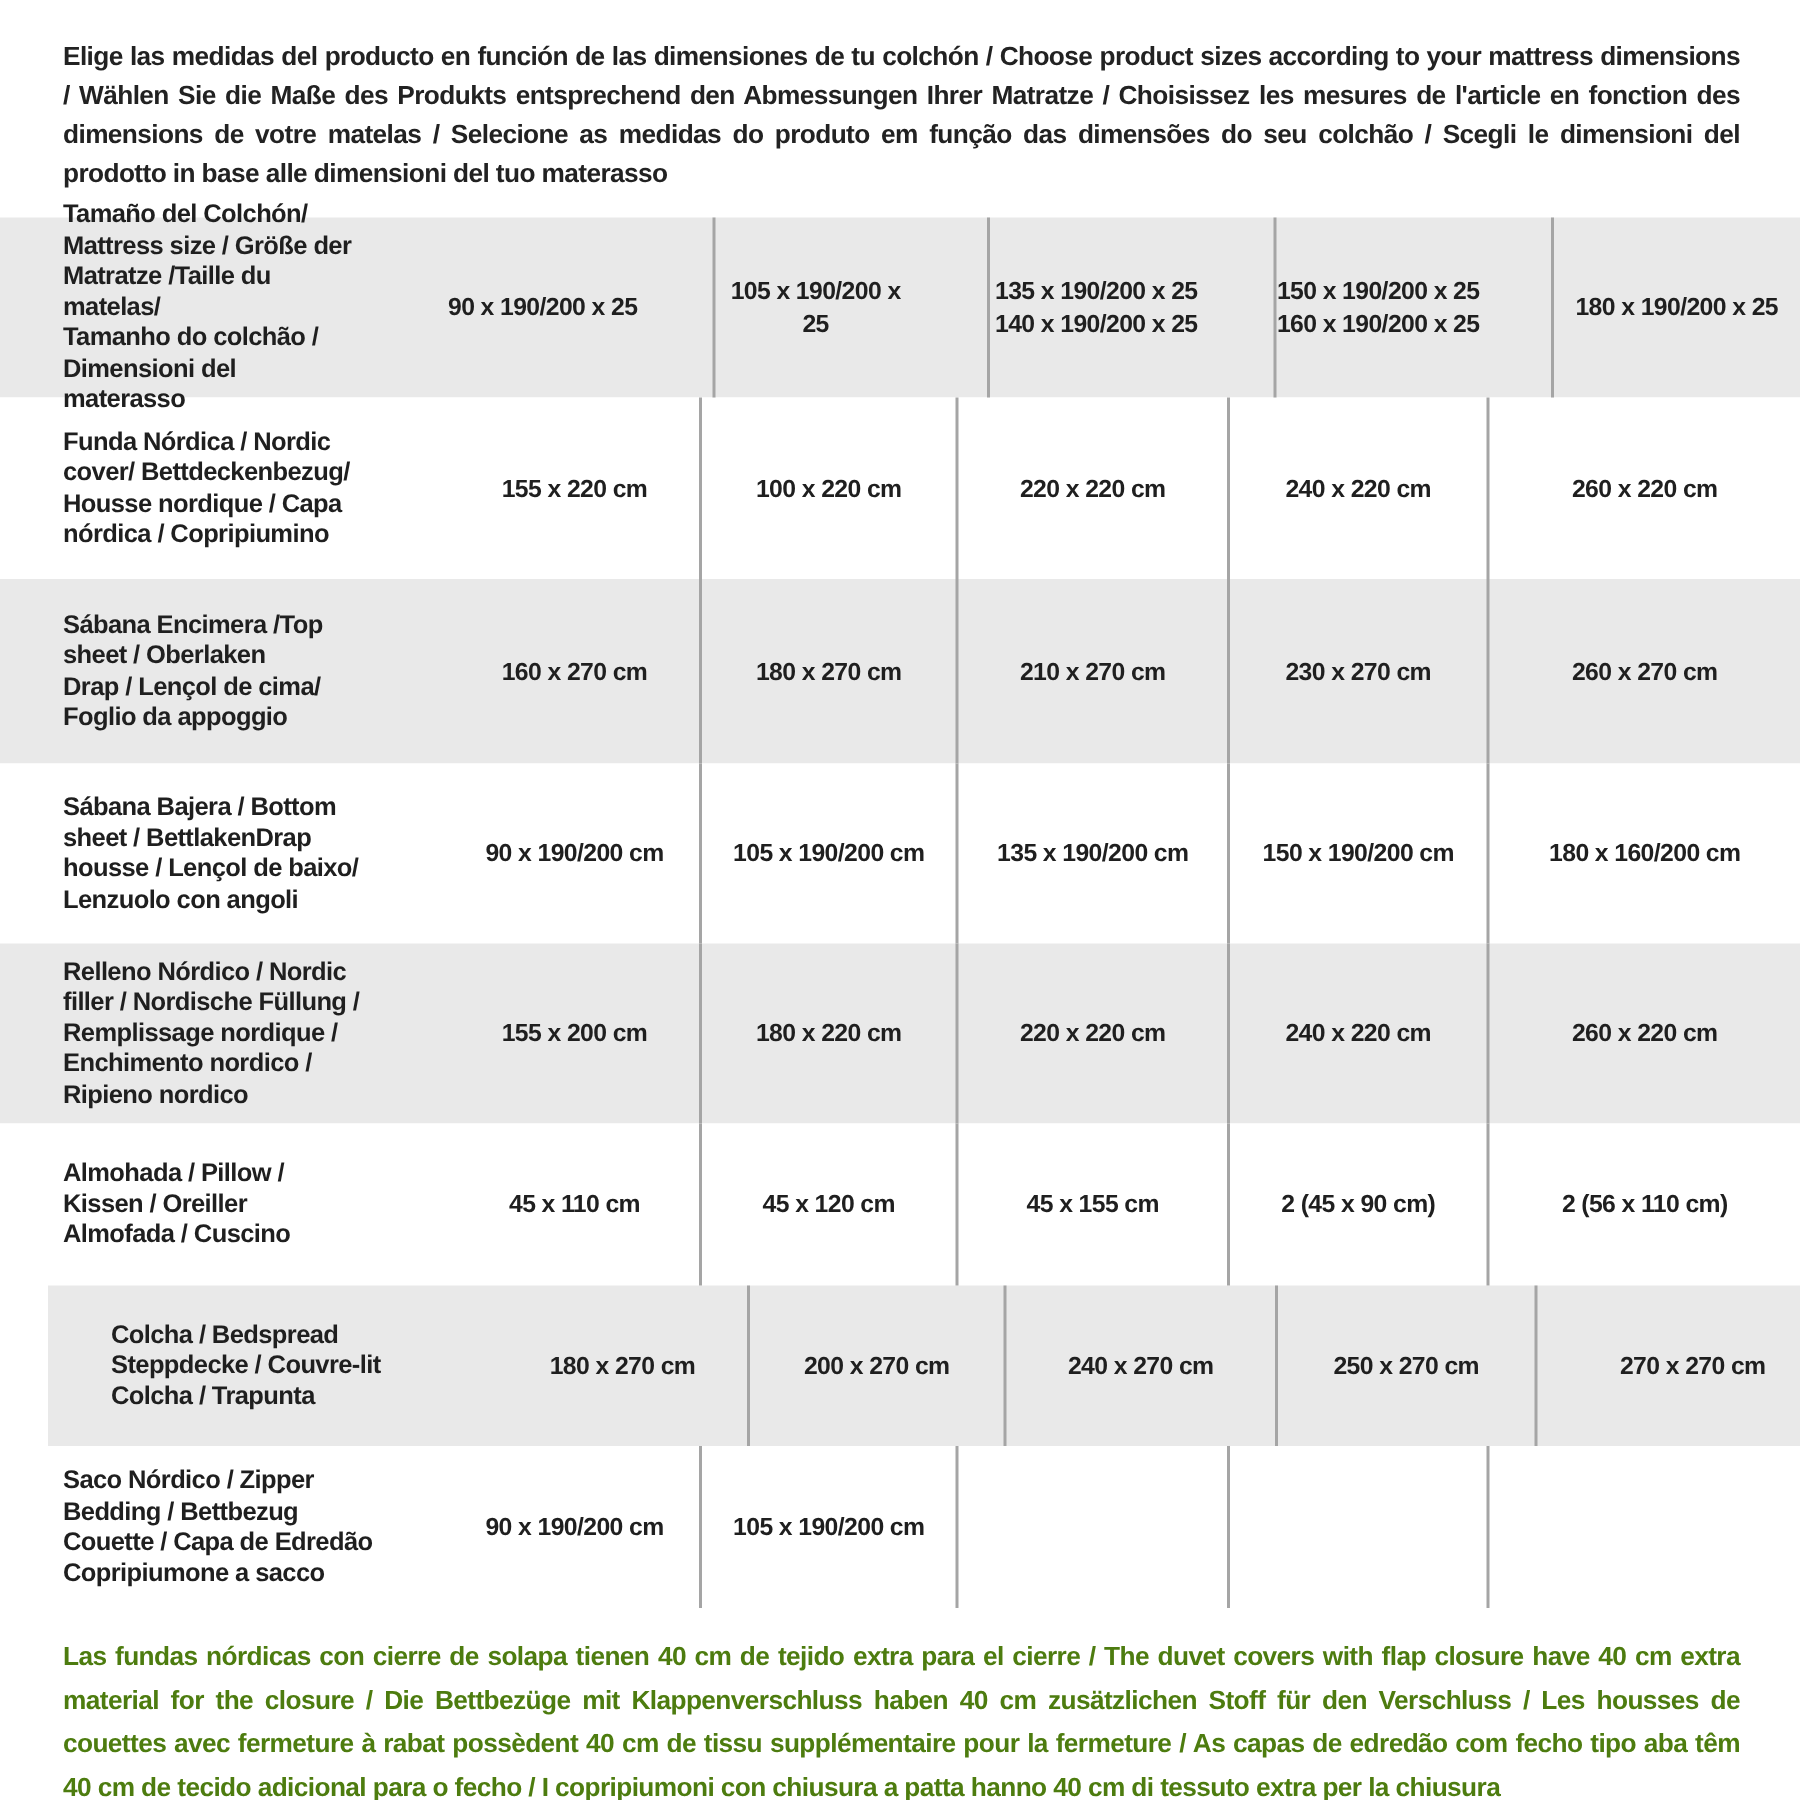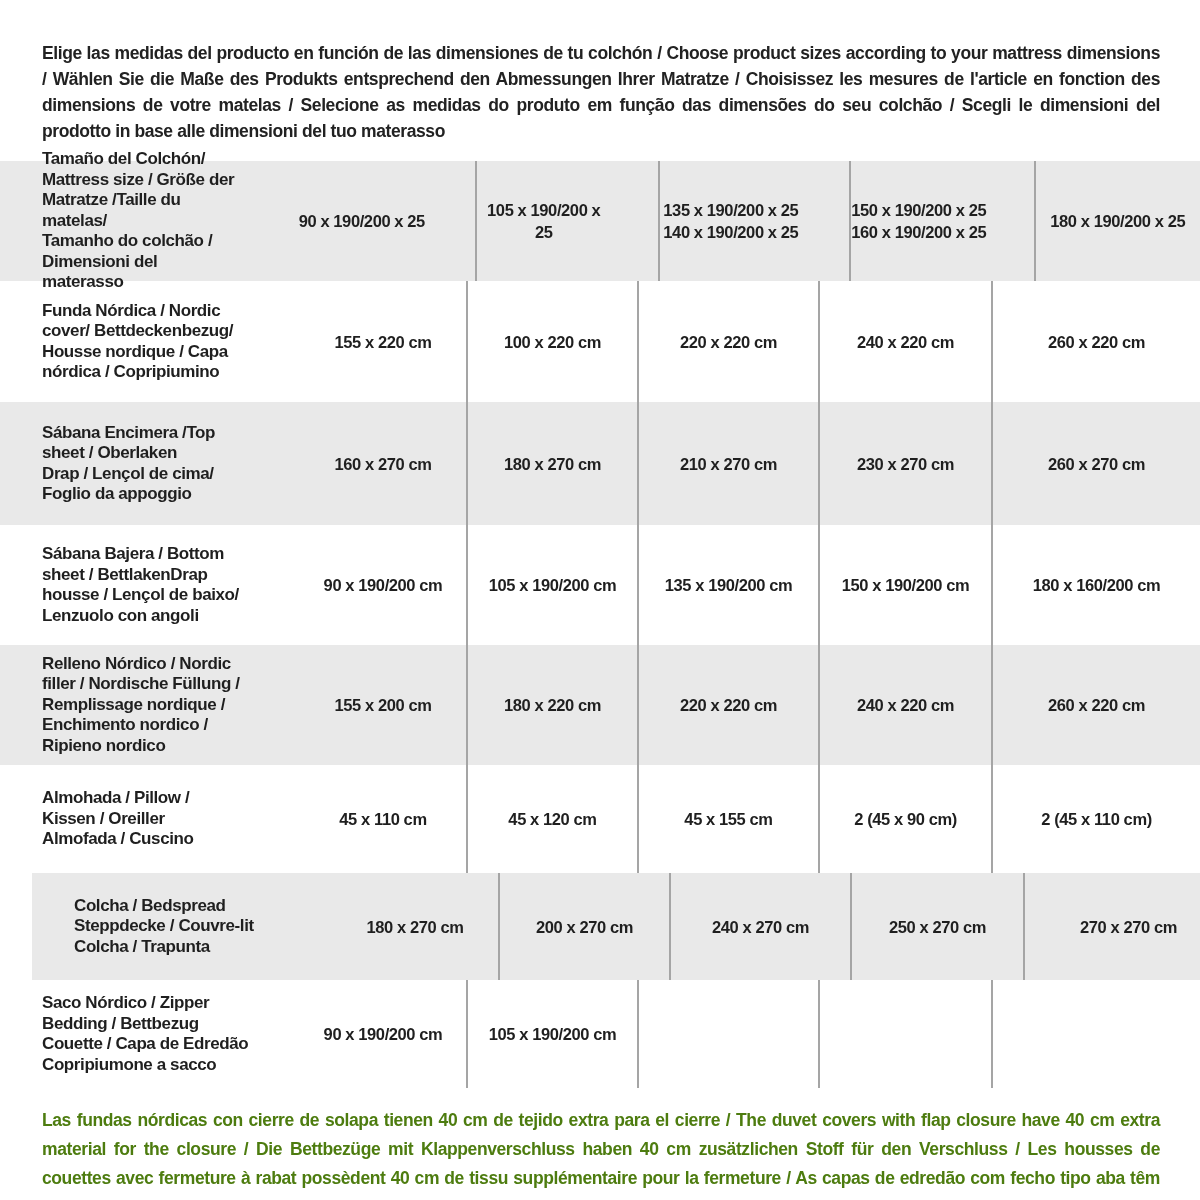--- a/index.html
+++ b/index.html
@@ -13,21 +13,21 @@
     color: #1f1f1f;
     -webkit-font-smoothing: antialiased;
   }
   .page {
     width: 1200px;
     height: 1200px;
     background: #ffffff;
     overflow: hidden;
   }
   .intro {
-    margin: 40px 40px 0 42px;
+    margin: 24px 40px 0 42px;
     font-size: 17.5px;
     font-weight: 700;
     line-height: 26px;
     letter-spacing: -0.4px;
     text-align: justify;
     color: #222222;
   }
   .size-table {
     margin-top: 17px;
     width: 1200px;
@@ -160,21 +160,21 @@
     </div>
 
     <div class="t-row white r-almohada">
       <div class="cell label c0">Almohada  / Pillow /
 Kissen / Oreiller
 Almofada / Cuscino</div>
       <div class="cell c1">45 x 110 cm</div>
       <div class="cell c2">45 x 120 cm</div>
       <div class="cell c3">45 x 155 cm</div>
       <div class="cell c4">2 (45 x 90 cm)</div>
-      <div class="cell c5">2 (45 x 110 cm)</div>
+      <div class="cell c5">2 (56 x 110 cm)</div>
     </div>
 
     <div class="t-row gray r-colcha">
       <div class="cell label c0">Colcha / Bedspread
 Steppdecke / Couvre-lit
 Colcha / Trapunta</div>
       <div class="cell c1">180 x 270 cm</div>
       <div class="cell c2">200 x 270 cm</div>
       <div class="cell c3">240 x 270 cm</div>
       <div class="cell c4">250 x 270 cm</div>

